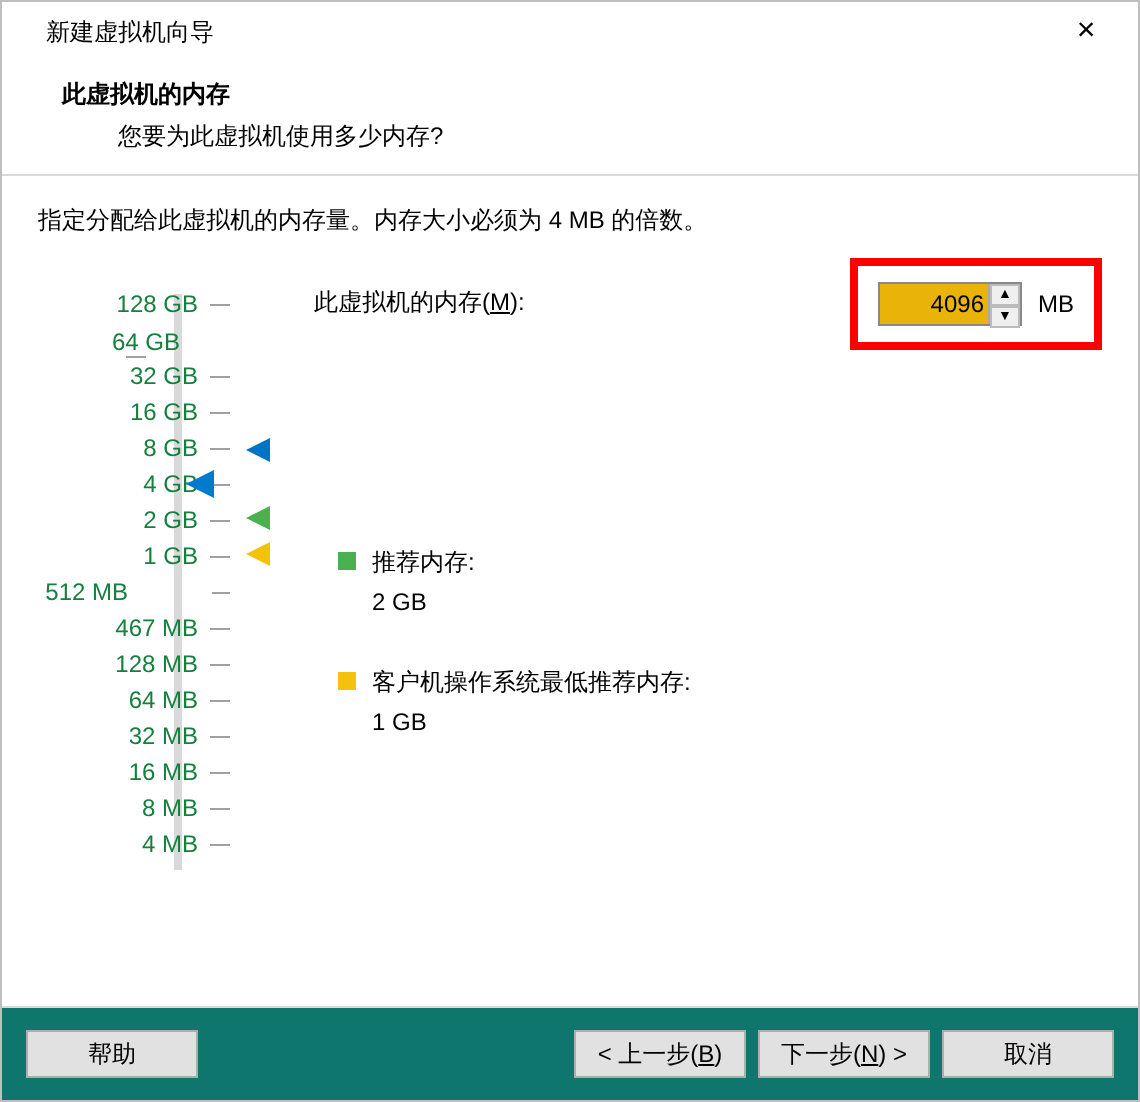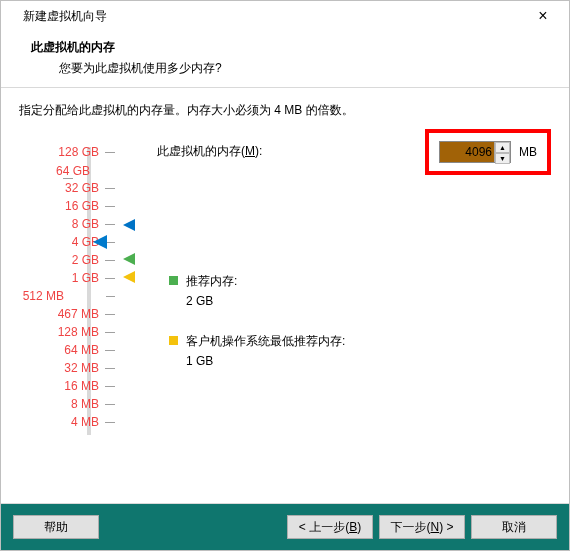--- a/index.html
+++ b/index.html
@@ -80,21 +80,21 @@
     left: 0;
     width: 96px;
     height: 18px;
     display: flex;
     align-items: center;
     justify-content: flex-end;
   }
   .tick .lbl {
     width: 50px;
     text-align: right;
-    color: #ef4444;
+    color: #15803d;
     font-size: 12px;
     padding-right: 4px;
   }
   .tick .tk {
     width: 10px;
     height: 1px;
     background: #a0a0a0;
     margin-left: 2px;
   }
   
@@ -161,21 +161,21 @@
     border: 4px solid #ff0000;
     padding: 8px 10px;
     display: flex;
     align-items: center;
   }
   .mem-input {
     width: 72px;
     height: 22px;
     box-sizing: border-box;
     border: 1px solid #888;
-    background: #a16207;
+    background: #eab308;
     display: flex;
     align-items: center;
   }
   .mem-input .val {
     flex: 1;
     text-align: right;
     padding-right: 2px;
     font-size: 12px;
   }
   .mem-input .spin {

